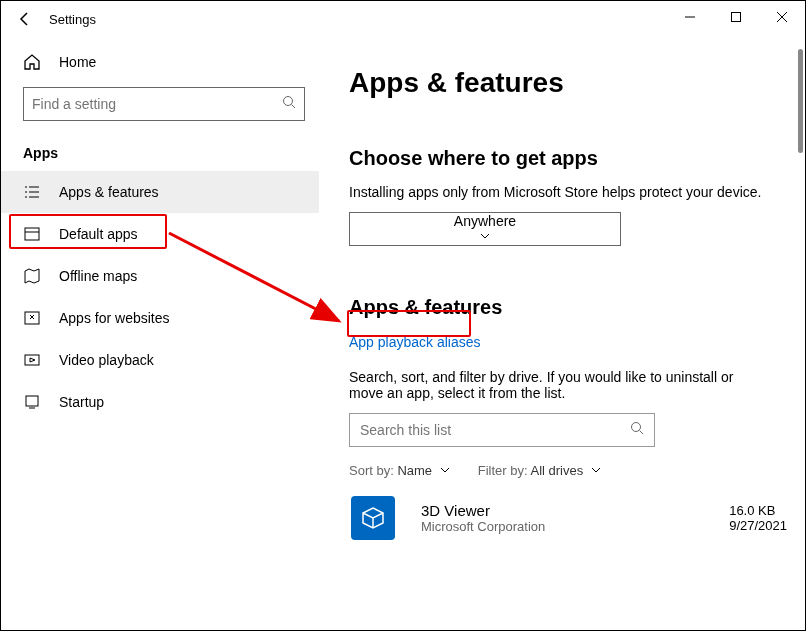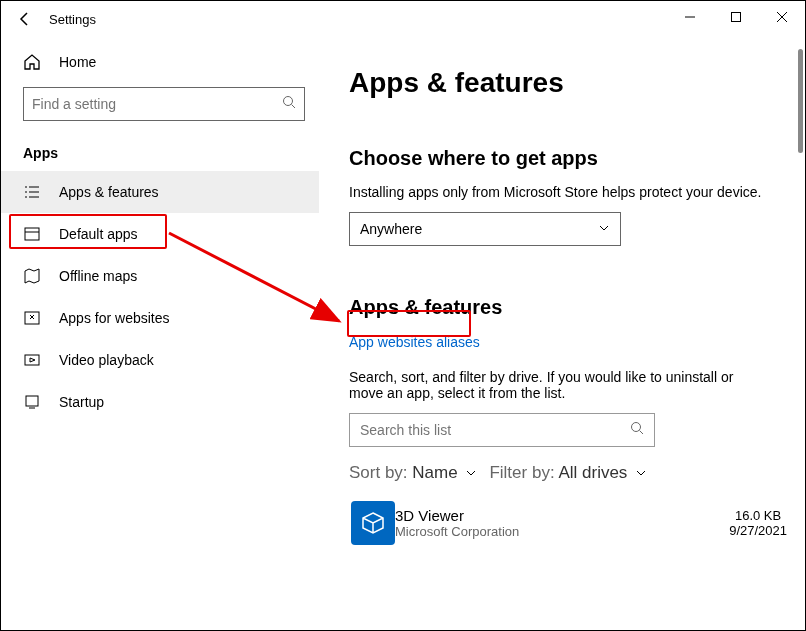--- a/index.html
+++ b/index.html
@@ -17,34 +17,34 @@
   .search { margin: 0 14px 0 22px; height: 34px; border: 1px solid #666; display: flex; align-items: center; padding: 0 8px; justify-content: space-between; }
   .search input { border: none; outline: none; font-size: 14px; color: #a21caf; width: 85%; background: transparent; }
   .section-label { font-weight: 700; font-size: 14px; padding: 24px 0 10px 22px; }
   .navitem { display: flex; align-items: center; padding: 13px 0 13px 22px; font-size: 14px; gap: 18px; background: #fff; }
   .navitem .icon { width: 18px; display:flex; align-items:center; justify-content:center; color:#333; }
   .navitem.selected { background: #eeeeee; }
   .content { flex: 1; padding: 30px 16px 0 30px; position: relative; }
   .h1 { font-size: 28px; font-weight: 600; margin-bottom: 26px; }
   .h2 { font-size: 20px; font-weight: 600; margin-bottom: 14px; margin-top: 48px; }
   .desc { font-size: 14px; margin-bottom: 12px; color: #000; }
-  .select { height: 34px; width: 272px; border: 1px solid #666; display: flex; align-items: center; padding: 0 10px; justify-content: space-between; font-size: 14px; margin-bottom: 50px; }
+  .select { height: 34px; width: 272px; border: 1px solid #666; display: flex; align-items: center; padding: 0 10px; justify-content: space-between; font-size: 14px; margin-bottom: 50px; flex-direction: column; }
   .link { color: #0066cc; font-size: 14px; display: inline-block; }
   .link.first { margin-bottom: 18px; }
   .searchlist { height: 34px; width: 306px; border: 1px solid #999; display: flex; align-items: center; padding: 0 10px; justify-content: space-between; margin: 12px 0 16px 0; }
   .searchlist input { border:none; outline:none; font-size:14px; color:#666; width:85%; background:transparent;}
-  .sortfilter { display: flex; gap: 13px; font-size: 17px; color: #333; margin-bottom: 12px; }
+  .sortfilter { display: flex; gap: 28px; font-size: 13px; color: #333; margin-bottom: 12px; }
   .sortfilter .label { color: #666; }
   .found { font-size: 13px; margin-bottom: 14px; }
-  .app-row { display:flex; align-items:center; padding: 6px 2px; gap: 0; }
+  .app-row { display:flex; align-items:center; padding: 6px 2px; gap: 26px; }
   .app-icon { width:44px; height:44px; background:#0067c0; border-radius:4px; display:flex; align-items:center; justify-content:center; color:#fff;}
   .app-meta { flex:1; }
   .app-name { font-size:15px; }
   .app-pub { font-size:13px; color:#666; }
-  .app-right { text-align:center; font-size:13px; }
+  .app-right { text-align:left; font-size:13px; }
   .scroll-track { position:absolute; right:2px; top:12px; width:5px; height:104px; background:#888; border-radius:3px; }
   
   .redbox1 { position:absolute; left:8px; top:213px; width:158px; height:35px; border:2px solid #e60000; border-radius:2px; pointer-events:none; }
   .redbox2 { position:absolute; left:346px; top:309px; width:124px; height:27px; border:2px solid #e60000; border-radius:2px; pointer-events:none; }
   
   .arrow-svg { position:absolute; left:160px; top:222px; width:200px; height:120px; pointer-events:none; }
 </style>
 </head>
 <body>
 
@@ -165,21 +165,21 @@
       <div class="select">
         <span>Anywhere</span>
         <span>
           <svg width="12" height="12" viewBox="0 0 12 12">
               <path d="M2 4 L6 8 L10 4" stroke="#000" fill="none" stroke-width="1"></path>
             </svg>
         </span>
       </div>
 
       <div class="h2">Apps &amp; features</div>
-      <div style="margin-bottom:18px;"><a class="link">App websites aliases</a></div>
+      <div style="margin-bottom:18px;"><a class="link">App playback aliases</a></div>
 
       <div class="desc" style="max-width:420px;">Search, sort, and filter by drive. If you would like to uninstall or move an app, select it from the list.</div>
       <div class="searchlist">
         <input placeholder="Search this list" style="">
         <span>
           <svg width="14" height="14" viewBox="0 0 14 14">
               <circle cx="6" cy="6" r="4.5" stroke="#666" stroke-width="1" fill="none"></circle>
               <line x1="9.5" y1="9.5" x2="13" y2="13" stroke="#666" stroke-width="1"></line>
             </svg>
         </span>

